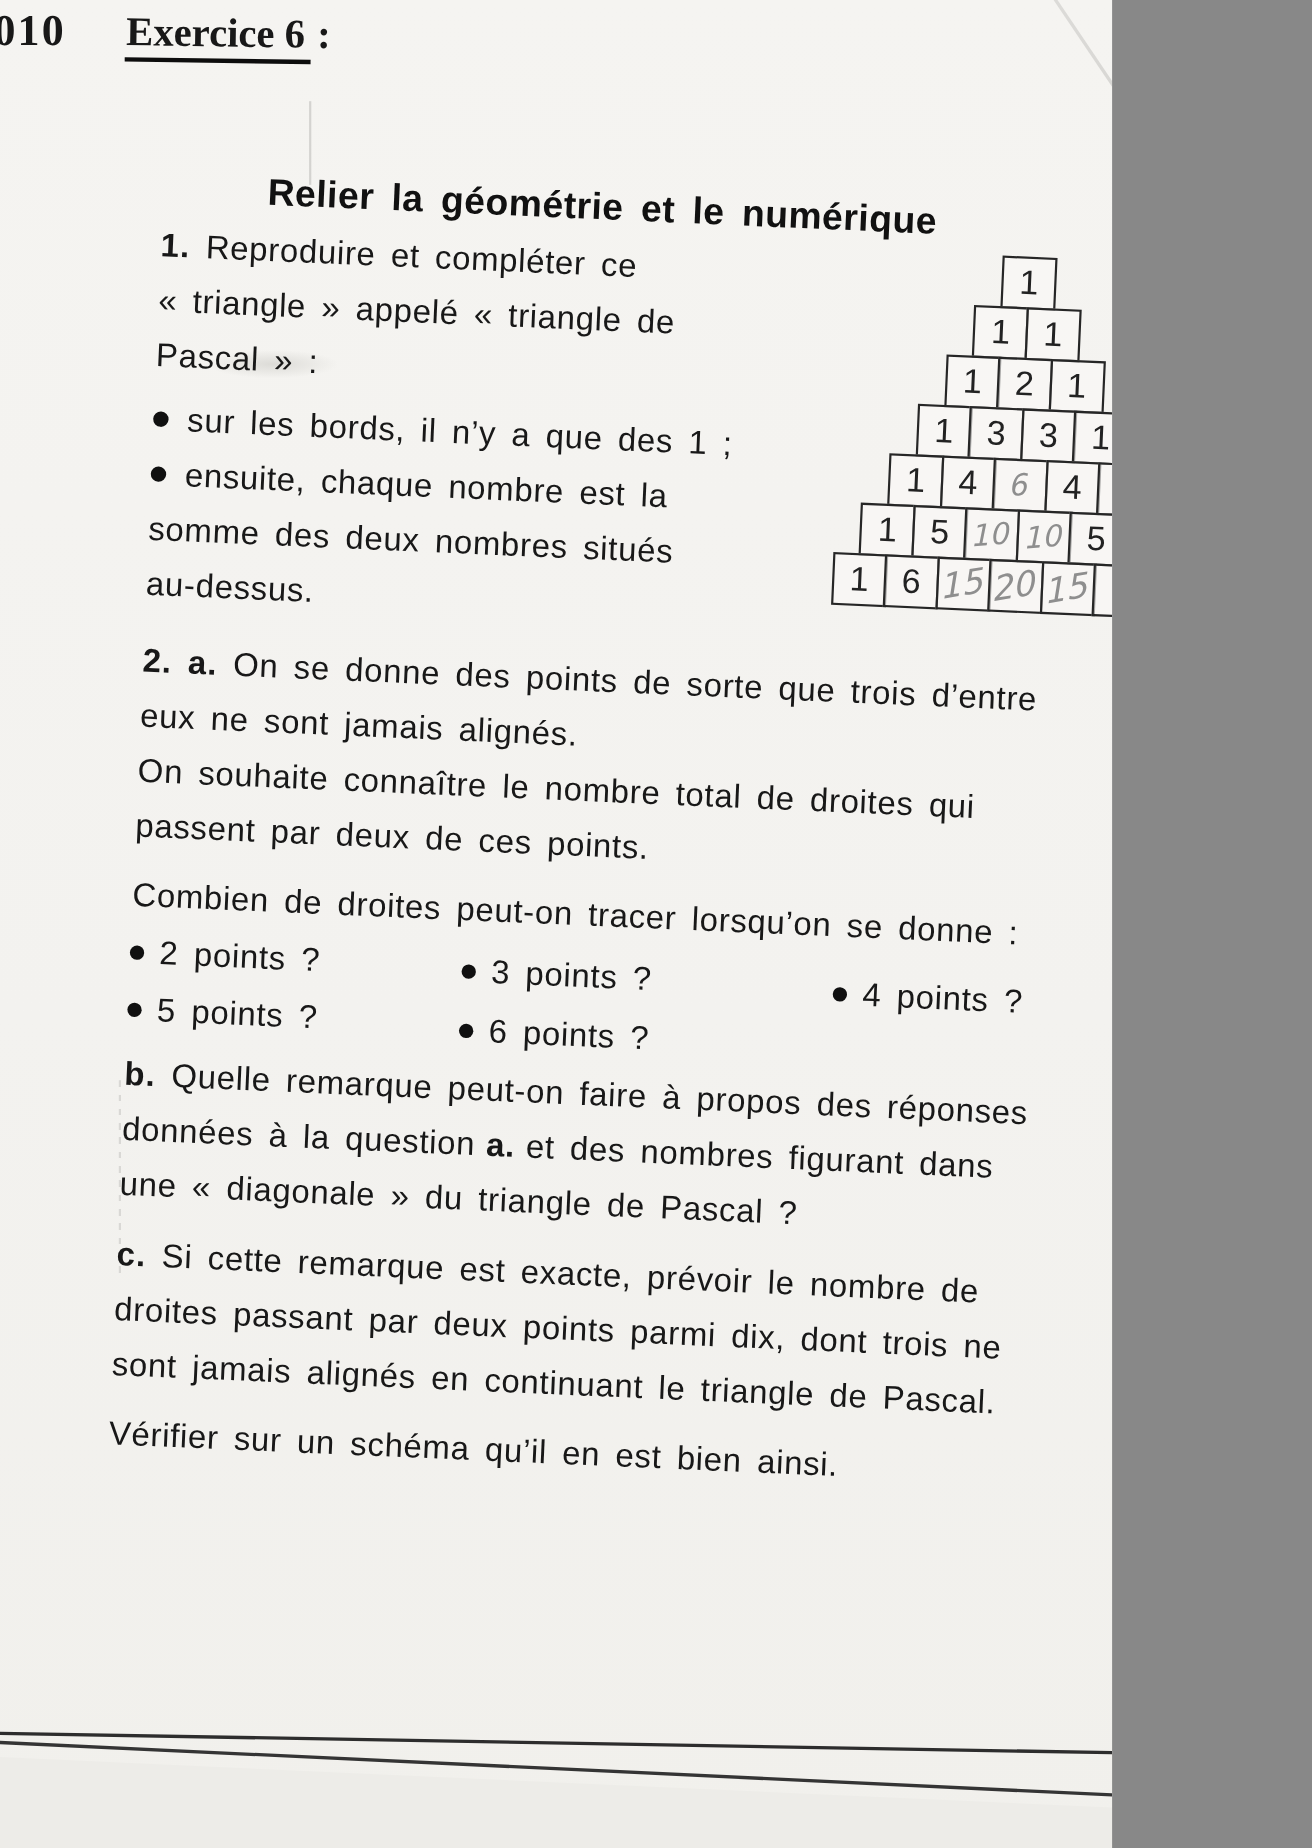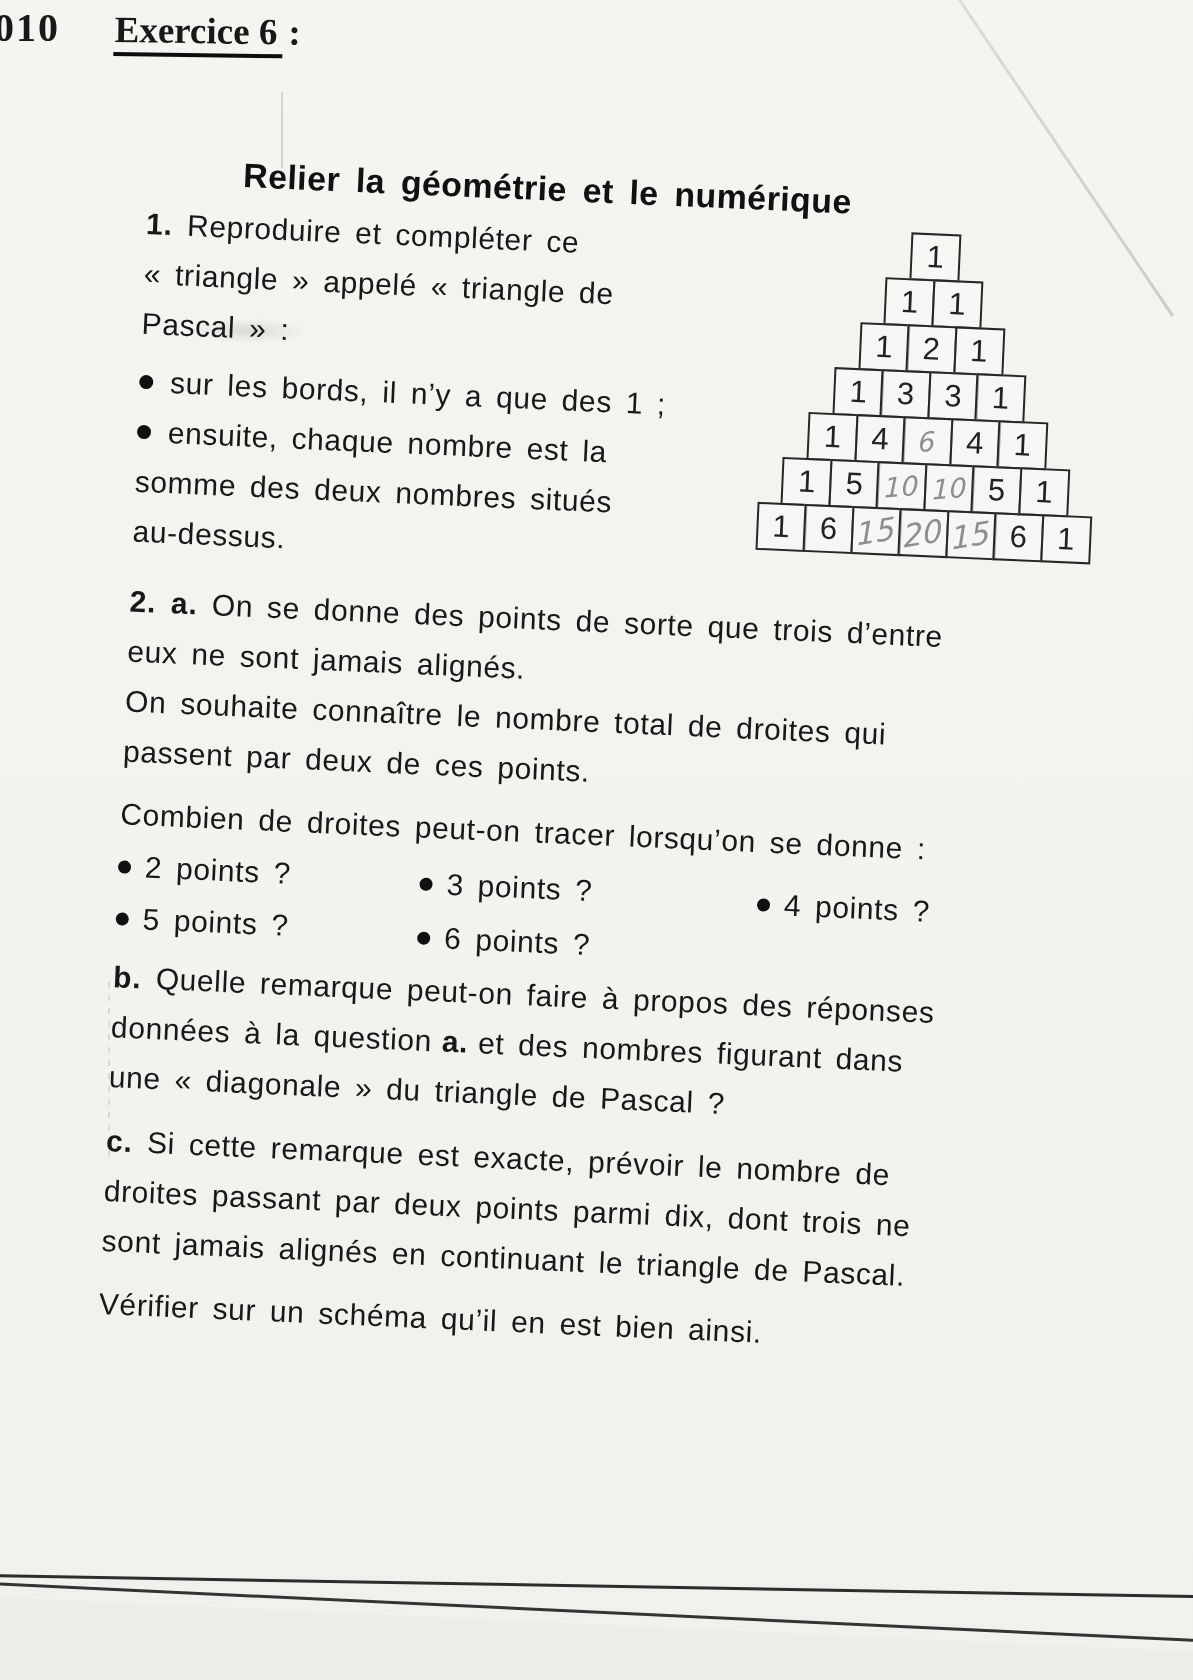--- a/index.html
+++ b/index.html
@@ -1,17 +1,17 @@
 <!DOCTYPE html>
 <html><head>
 <meta charset="utf-8">
 <style>
   html,body{margin:0;padding:0;background:#888;}
   .viewport{
-    position:relative; width:1193px; height:1680px; overflow:hidden;
+    position:relative; width:1011px; height:1680px; overflow:hidden;
     background:linear-gradient(180deg,#f5f4f1 0%,#f3f2ef 55%,#f1f0ec 100%);
     font-family:"Liberation Sans",sans-serif; color:#181818;
   }
   
   .corner-num{
     position:absolute; left:-6px; top:4px;
     font-family:"Liberation Serif",serif; font-weight:700; font-size:40px; letter-spacing:2px;
   }
   .ex-heading{
     position:absolute; left:114px; top:8px;

